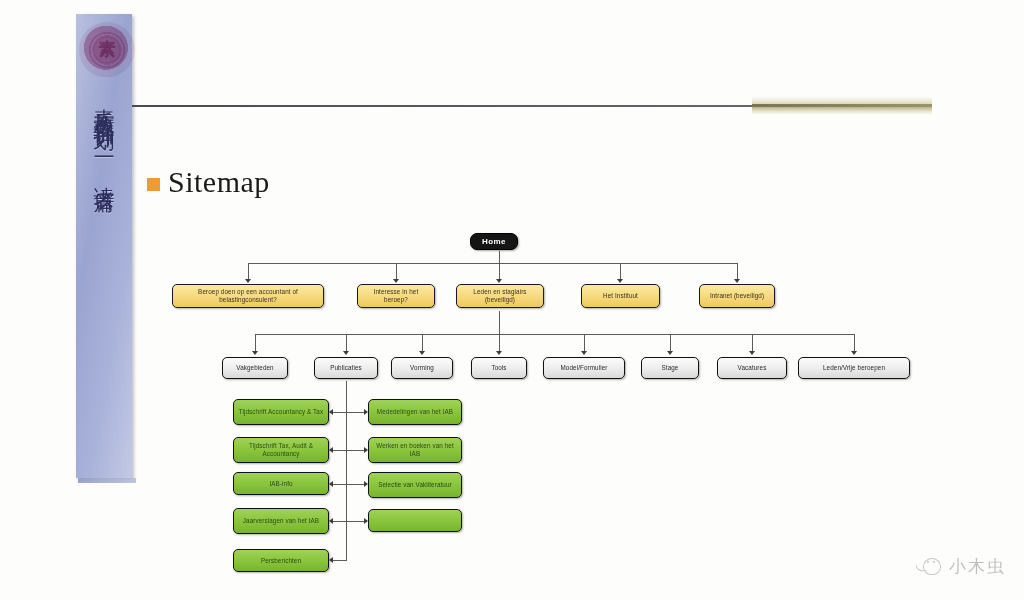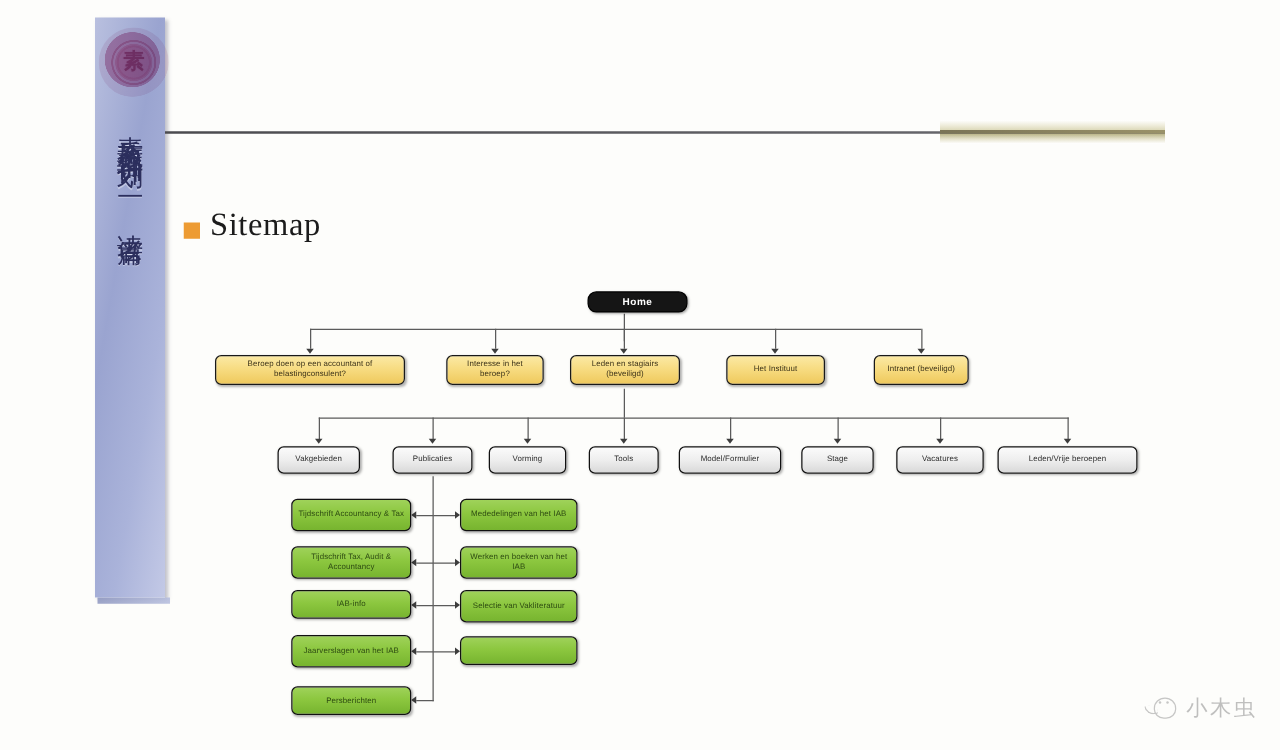--- a/index.html
+++ b/index.html
@@ -49,21 +49,21 @@
   .hrule{position:absolute;left:132px;top:105px;width:800px;height:2px;
          background:linear-gradient(90deg,#4b4b4f,#6d6d72);}
   .hband{position:absolute;left:752px;top:96px;width:180px;height:19px;
          background:linear-gradient(180deg,#ffffff 0%,#efeddc 22%,#d8d4b0 48%,#b9b487 58%,#e6e3cd 80%,#ffffff 100%);}
   .hband2{position:absolute;left:752px;top:104px;width:180px;height:3px;
          background:linear-gradient(90deg,#7a7456,#9a9269);}
 
   
   .title-bullet{position:absolute;left:147px;top:178px;width:13px;height:13px;background:#ED9B33;}
   .title-text{position:absolute;left:168px;top:165px;font-family:"Liberation Serif","DejaVu Serif",serif;
-              font-size:26px;color:#1b1b1b;letter-spacing:.5px;}
+              font-size:30px;color:#1b1b1b;letter-spacing:.5px;}
 
   
   .diagram{position:absolute;left:0;top:0;width:1024px;height:600px;}
   .node{
     position:absolute;box-sizing:border-box;
     display:flex;align-items:center;justify-content:center;text-align:center;
     font-size:6.3px;line-height:8px;border-radius:5px;
     padding:1px 3px;letter-spacing:.1px;
   }
   .n-home{
@@ -169,21 +169,21 @@
 
     <div class="ln lnh" style="left:347px;top:412px;width:17px;"></div>
     <div class="ln lnh" style="left:347px;top:450px;width:17px;"></div>
     <div class="ln lnh" style="left:347px;top:484px;width:17px;"></div>
     <div class="ln lnh" style="left:347px;top:521px;width:17px;"></div>
     <div class="arrow arrow-right" style="left:364px;top:409px;"></div>
     <div class="arrow arrow-right" style="left:364px;top:447px;"></div>
     <div class="arrow arrow-right" style="left:364px;top:481px;"></div>
     <div class="arrow arrow-right" style="left:364px;top:518px;"></div>
 
-    <div class="node n-home" style="left:470px;top:233px;width:80px;height:17px;">Home</div>
+    <div class="node n-home" style="left:470px;top:233px;width:48px;height:17px;">Home</div>
 
     <div class="node n-yellow" style="left:172px;top:284px;width:152px;height:24px;">Beroep doen op een accountant of belastingconsulent?</div>
     <div class="node n-yellow" style="left:357px;top:284px;width:78px;height:24px;">Interesse in het beroep?</div>
     <div class="node n-yellow" style="left:456px;top:284px;width:88px;height:24px;">Leden en stagiairs (beveiligd)</div>
     <div class="node n-yellow" style="left:581px;top:284px;width:79px;height:24px;">Het Instituut</div>
     <div class="node n-yellow" style="left:699px;top:284px;width:76px;height:24px;">Intranet (beveiligd)</div>
 
     <div class="node n-grey" style="left:222px;top:357px;width:66px;height:22px;">Vakgebieden</div>
     <div class="node n-grey" style="left:314px;top:357px;width:64px;height:22px;">Publicaties</div>
     <div class="node n-grey" style="left:391px;top:357px;width:62px;height:22px;">Vorming</div>

